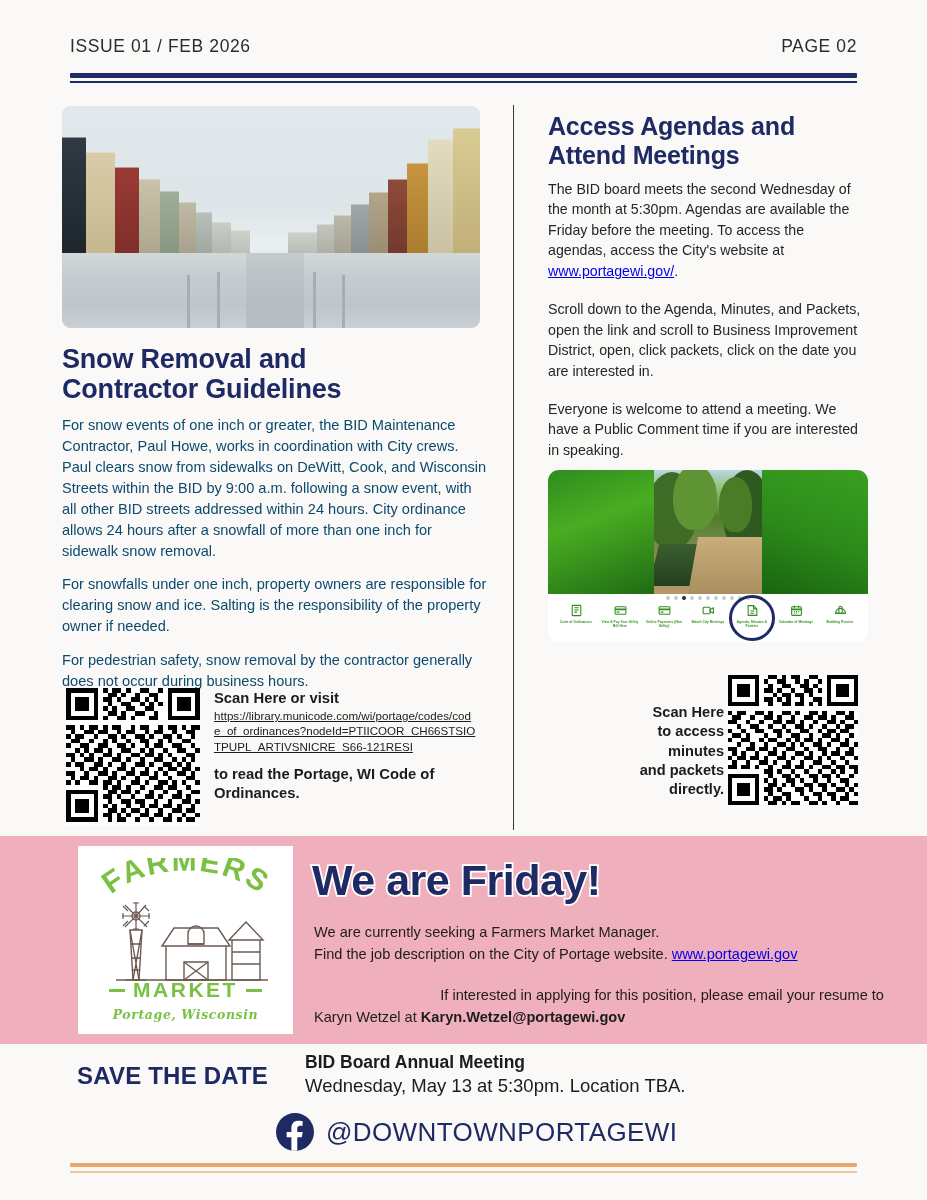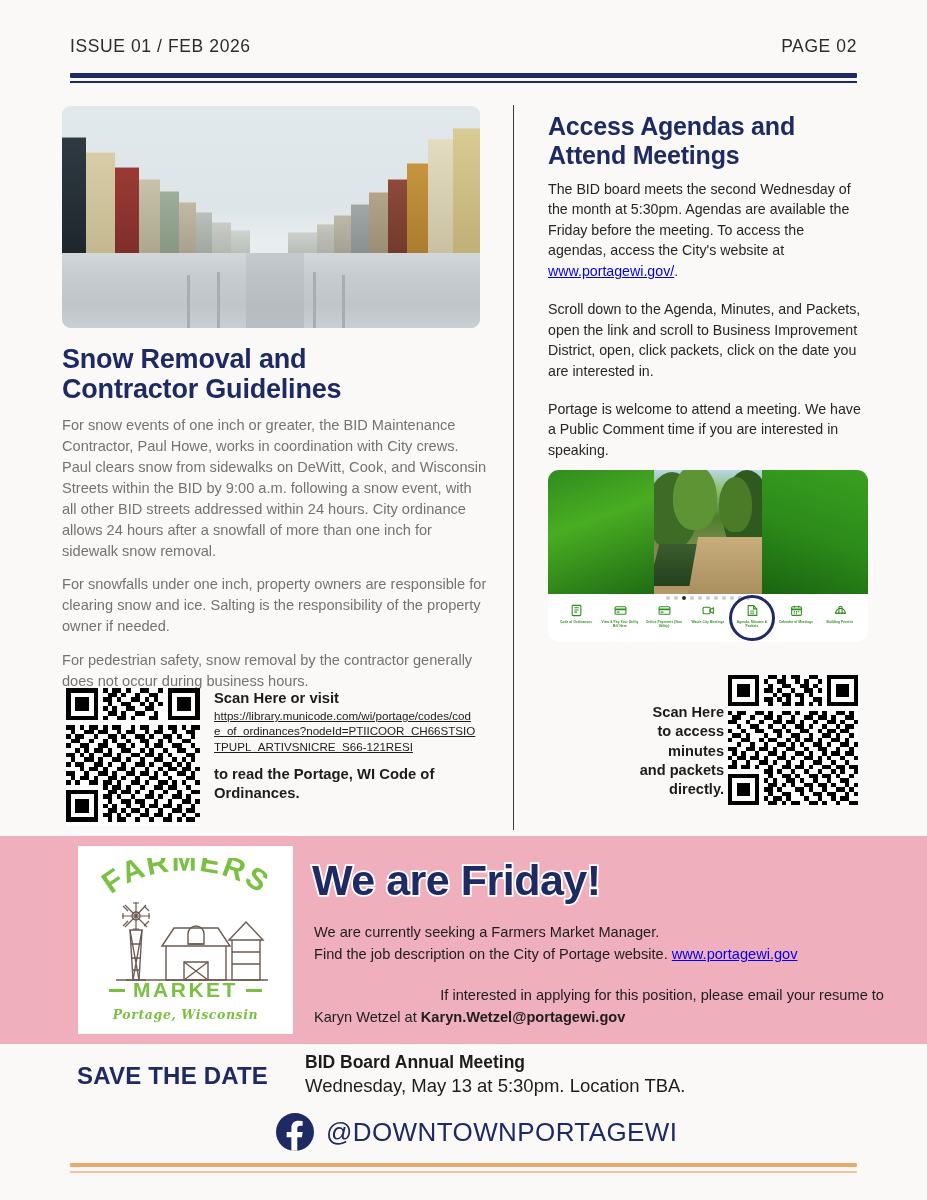--- a/index.html
+++ b/index.html
@@ -49,21 +49,21 @@
   .ps-tire { position: absolute; bottom: 0; width: 3px; background: #a7aeb1; }
   .ps-left-row { position: absolute; left: 0; bottom: 30%; width: 45%; height: 56%; }
   .ps-right-row { position: absolute; right: 0; bottom: 30%; width: 46%; height: 60%; }
   .bl { position: absolute; bottom: 0; border-top: 1px solid rgba(255,255,255,.5); }
 
   .lc-heading {
     margin-top: 16px; font-size: 27px; line-height: 1.12; font-weight: 800;
     color: #1d2a63; letter-spacing: -0.2px;
   }
   .lc-para {
-    margin-top: 11px; font-size: 14.6px; line-height: 1.43; color: #737373;
+    margin-top: 11px; font-size: 14.6px; line-height: 1.43; color: #0c4a6e;
     max-width: 426px;
   }
   .lc-para.gap { margin-top: 13px; }
 
   
   .qr-block-left { position: absolute; left: 66px; top: 688px; display: flex; gap: 14px; }
   .qr { background: #fff; }
   .qr-caption { width: 262px; padding-top: 2px; }
   .qr-title { font-size: 14.8px; font-weight: 700; color: #1c1c1c; }
   .qr-url {
@@ -495,21 +495,21 @@
 
   <div class="right-col">
     <div class="rc-heading">
       <div>Access Agendas and</div>
       <div>Attend Meetings</div>
     </div>
     <div class="rc-para">
       <span>The BID board meets the second Wednesday of the month at 5:30pm. Agendas are available the Friday before the meeting. To access the agendas, access the City's website at</span><a class="inline-link" href="#"> www.portagewi.gov/</a><span>.</span>
     </div>
     <div class="rc-para gap">Scroll down to the Agenda, Minutes, and Packets, open the link and scroll to Business Improvement District, open, click packets, click on the date you are interested in.</div>
-    <div class="rc-para gap">Portage is welcome to attend a meeting. We have a Public Comment time if you are interested in speaking.</div>
+    <div class="rc-para gap">Everyone is welcome to attend a meeting. We have a Public Comment time if you are interested in speaking.</div>
   </div>
 
   <div class="site-shot">
     <div class="ss-photo">
       <div class="ss-green-l"></div>
       <div class="ss-green-r"></div>
       <div class="ss-center">
         <div class="ss-tree" style="left:-6%;top:2%;width:46%;height:62%;background:#3e6b25;"></div>
         <div class="ss-tree" style="left:18%;top:-4%;width:40%;height:52%;background:#5e9433;"></div>
         <div class="ss-tree" style="right:-8%;top:0%;width:44%;height:68%;background:#2f5a1f;"></div>

